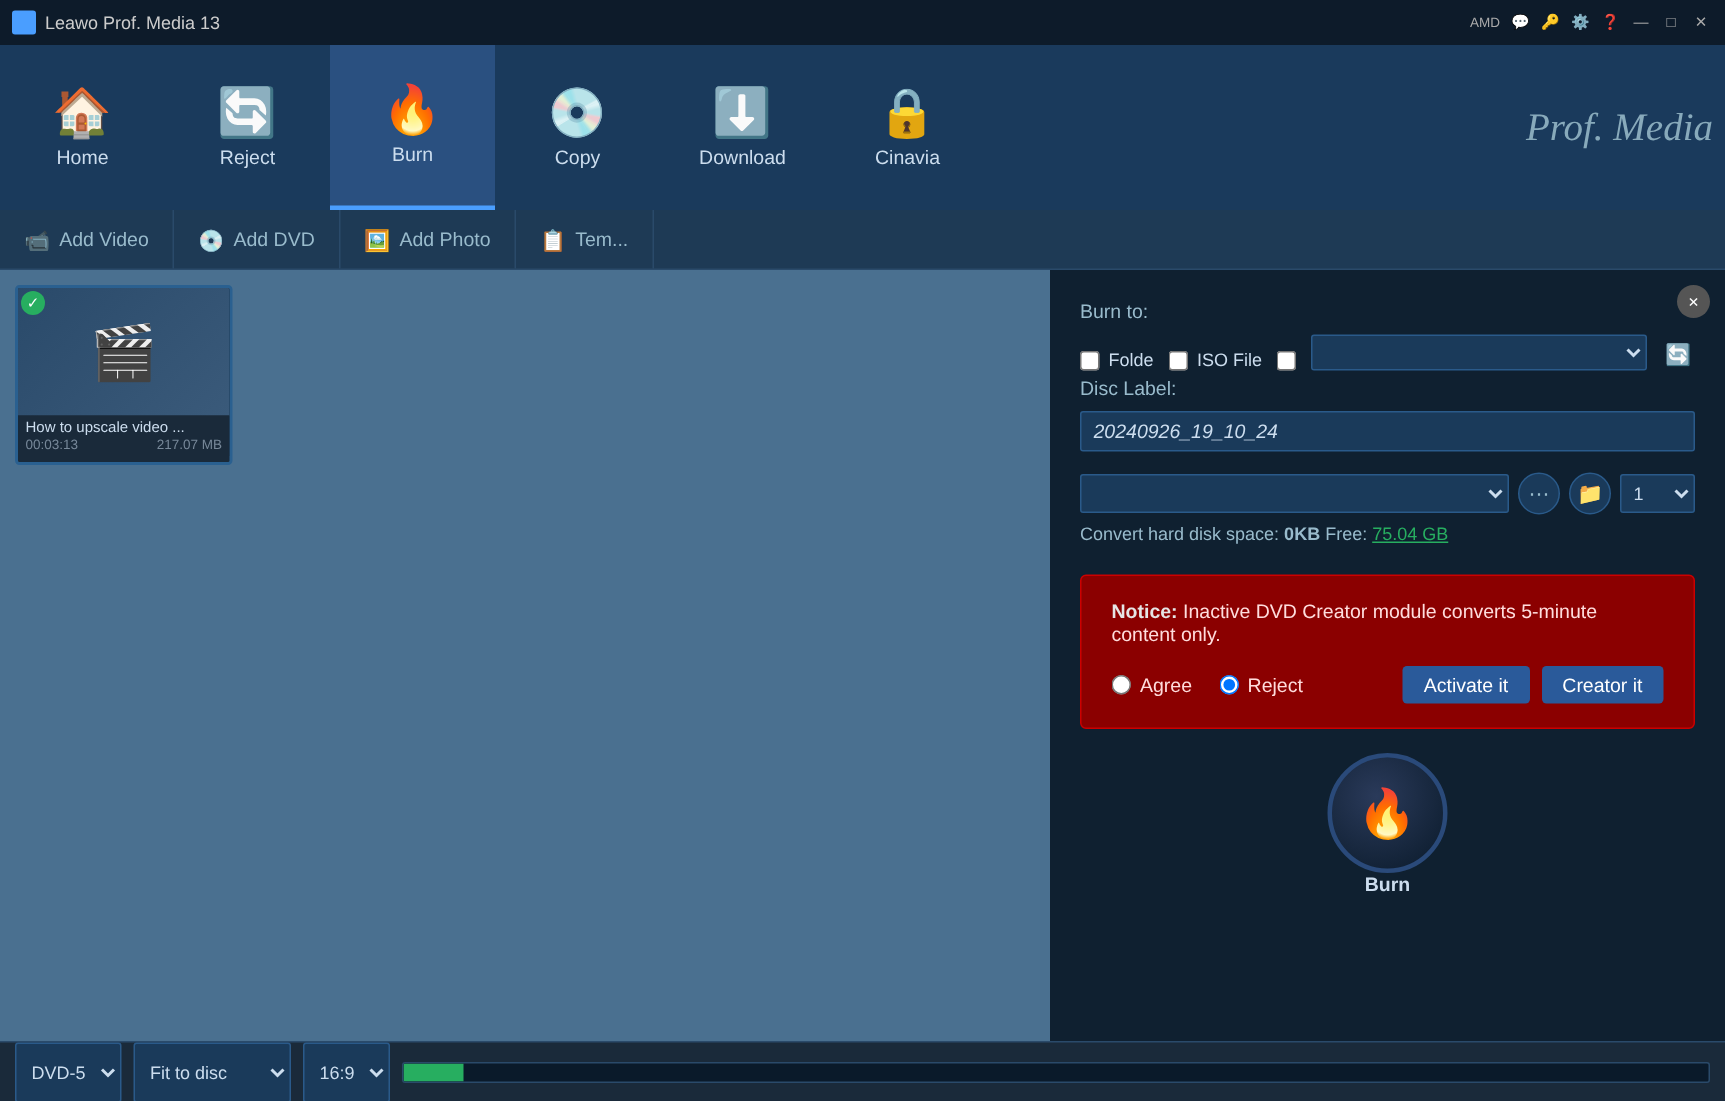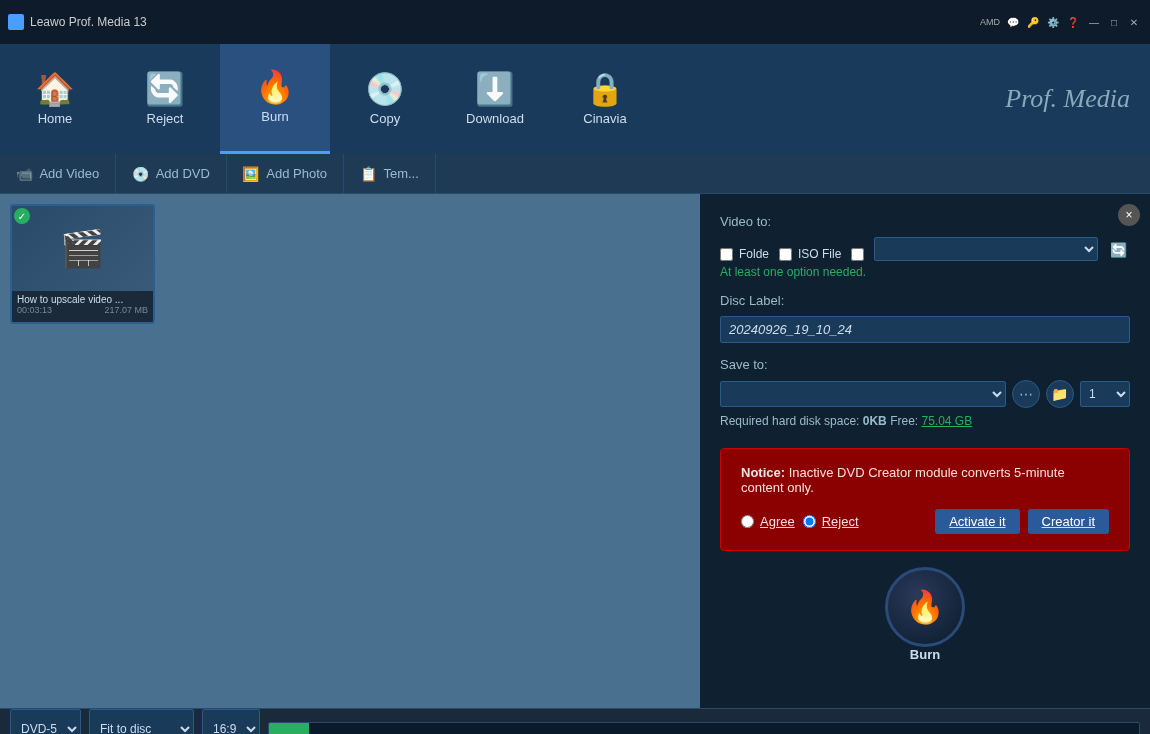--- a/index.html
+++ b/index.html
@@ -1,21 +1,21 @@
 <!DOCTYPE html>
 <html><head>
   <meta charset="utf-8">
   <style>
     * { box-sizing: border-box; margin: 0; padding: 0; font-family: 'Segoe UI', Arial, sans-serif; }
     body { width: 1150px; height: 734px; overflow: hidden; background: #1a2a3a; }
 
     
     .title-bar {
       background: #0d1b2a;
-      height: 44px;
+      height: 30px;
       display: flex;
       align-items: center;
       padding: 0 8px;
       color: #ccc;
       font-size: 12px;
     }
     .title-bar .logo-icon {
       width: 16px; height: 16px;
       background: #4a9eff;
       border-radius: 2px;
@@ -54,21 +54,21 @@
       border-bottom: 3px solid #4a9eff;
     }
     .toolbar-icon {
       font-size: 32px;
       line-height: 1;
     }
     .toolbar-logo {
       margin-left: auto;
       display: flex;
       align-items: center;
-      padding-right: 20px;
+      padding-right: 8px;
       color: #7aa;
       font-size: 22px;
       font-style: italic;
       font-family: serif;
     }
 
     
     .sub-toolbar {
       background: #1e3a55;
       height: 40px;
@@ -246,21 +246,21 @@
     
     .notice-box {
       background: #8b0000;
       border: 1px solid #c00;
       border-radius: 4px;
       padding: 16px 20px;
       margin-bottom: 16px;
     }
     .notice-text { font-size: 13px; color: #fdd; margin-bottom: 14px; }
     .notice-text strong { color: #e5e5e5; }
-    .notice-actions { display: flex; align-items: center; gap: 8px; text-decoration: underline; }
+    .notice-actions { display: flex; align-items: center; gap: 18px; }
     .radio-group { display: flex; align-items: center; gap: 6px; }
     .radio-group label { font-size: 13px; color: #fdd; }
     .notice-btns { margin-left: auto; display: flex; gap: 8px; align-items: center; }
     .notice-btn {
       padding: 5px 14px;
       border-radius: 3px;
       font-size: 13px;
       cursor: pointer;
       border: none;
     }
@@ -405,61 +405,59 @@
         </div>
       </div>
     </div>
   </div>
 
   <div class="right-panel">
     <div class="dialog">
       <div class="dialog-close">×</div>
 
       
-      <div class="field-label">Video to:</div>
+      <div class="field-label">Burn to:</div>
       <div class="burn-to-row">
         <div class="checkbox-group">
           <input type="checkbox" id="cb-folder" style="">
           <label for="cb-folder">Folde</label>
         </div>
         <div class="checkbox-group">
           <input type="checkbox" id="cb-iso" style="">
           <label for="cb-iso">ISO File</label>
         </div>
         <div class="checkbox-group">
           <input type="checkbox" id="cb-disc" style="">
         </div>
         <select class="select-box">
           <option></option>
         </select>
         <button class="refresh-btn">🔄</button>
       </div>
-      <div class="warning-text">At least one option needed.</div>
 
       
       <div class="field-label">Disc Label:</div>
       <input type="text" class="disc-label-input" value="20240926_19_10_24" style="">
 
       
-      <div class="field-label">Save to:</div>
       <div class="save-to-row">
         <select class="path-select">
           <option></option>
         <option value="C:\Users\fab\Documents\Leawo\Prof. Media\">C:\Users\fab\Documents\Leawo\Prof. Media\</option></select>
         <div class="icon-btn">⋯</div>
         <div class="icon-btn">📁</div>
         <select class="copies-select">
           <option>1</option>
           <option>2</option>
           <option>3</option>
         </select>
       </div>
 
       
-      <div class="disk-space-row"><span>Required hard disk space:</span> <span><b>0KB</b></span> <span>Free:</span> <span class="free" style="color:#27ae60;">75.04 GB</span></div>
+      <div class="disk-space-row"><span>Convert hard disk space:</span> <span><b>0KB</b></span> <span>Free:</span> <span class="free" style="color:#27ae60;">75.04 GB</span></div>
 
       
       <div class="notice-box">
         <div class="notice-text">
           <strong>Notice:</strong>
           <span>Inactive DVD Creator module converts 5-minute content only.</span>
         </div>
         <div class="notice-actions">
           <div class="radio-group">
             <input type="radio" name="notice-choice" id="rb-agree" style="">

